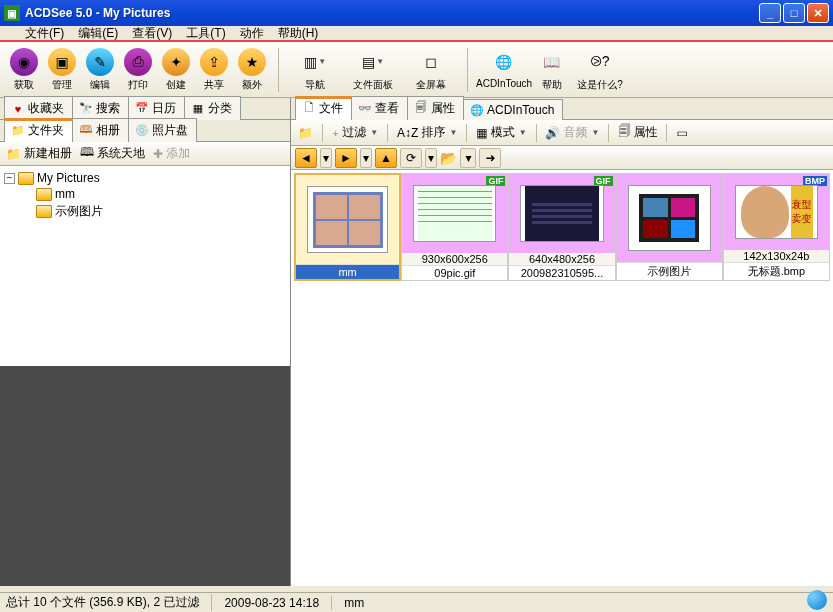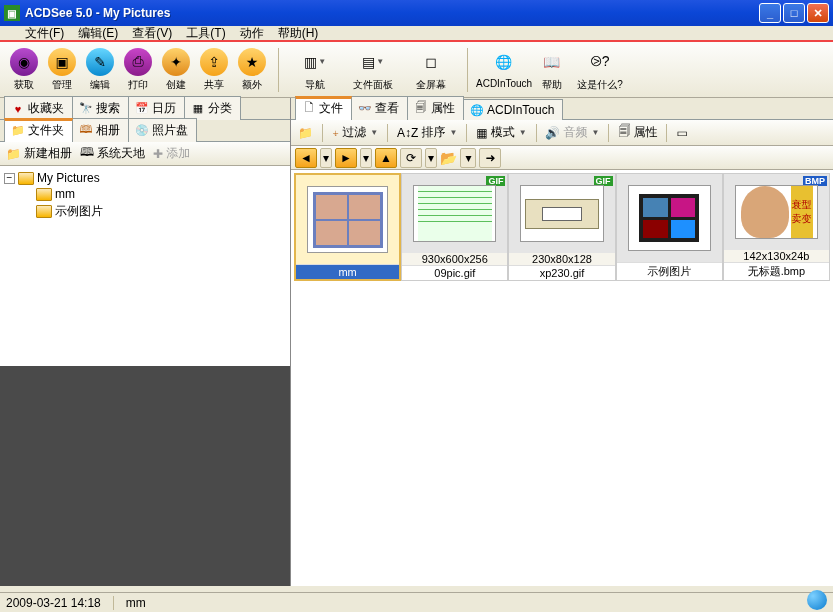--- a/index.html
+++ b/index.html
@@ -40,21 +40,21 @@
 .right-toolbar { height: 26px; background: linear-gradient(#fdfdfb, #ece9d8); border-bottom: 1px solid #aca899; display: flex; align-items: center; padding: 0 4px; gap: 6px; flex-wrap: nowrap; overflow: hidden; }
 .right-toolbar .itm { display: flex; align-items: center; gap: 3px; padding: 1px 3px; cursor: default; }
 .right-toolbar .itm.disabled { color: #a0a0a0; }
 .right-toolbar .sep { width: 1px; height: 18px; background: #c0b898; }
 .pathbar { height: 24px; background: linear-gradient(#fdfdfb, #ece9d8); border-bottom: 1px solid #aca899; display: flex; align-items: center; padding: 0 4px; gap: 3px; }
 .nav-btn { width: 22px; height: 20px; border: 1px solid #c0b898; background: #f0ead6; display: flex; align-items: center; justify-content: center; border-radius: 2px; }
 .nav-btn.orange { background: linear-gradient(#ffd36b,#f5a31a); border-color: #b8860b; }
 .pathfield { flex: 1; height: 20px; background: #fff; border: 1px solid #7f9db9; padding: 2px 4px; display: flex; align-items: center; font-family: "Lucida Console", monospace; font-size: 11px; overflow: hidden; white-space: nowrap; }
 .thumbs { flex: 1; background: #fff; padding: 3px; overflow: auto; }
 .thumbs-inner { display: grid; grid-template-columns: repeat(5, 1fr); gap: 0; width: 100%; }
-.thumb { position:relative; height: 108px; border: 1px solid #ccc; background: #e5e5e5; display: flex; flex-direction: column; }
+.thumb { position:relative; height: 108px; border: 1px solid #ccc; background: #f0abfc; display: flex; flex-direction: column; }
 .thumb.selected { background: #fff3c7; border: 2px solid #e2b54c; }
 .thumb .preview { flex: 1; margin: 11px; background: #fff; border: 1px solid #999; display: flex; align-items: center; justify-content: center; overflow: hidden; position: relative; }
 .thumb .badge { position: absolute; right: 2px; top: 2px; font-size: 9px; font-weight: bold; padding: 0 2px; color: #fff; background: #2c9c2c; }
 .thumb .badge.jpg { background: #c67b1f; }
 .thumb .badge.png { background: #8b0000; }
 .thumb .badge.bmp { background: #1f5cc6; }
 .thumb .dims { text-align: center; font-size: 11px; padding: 0 2px; color: #000; background: #f6f4ec; }
 .thumb .name { text-align: center; font-size: 11px; padding: 1px 2px; color: #000; background: #fff; border-top: 1px solid #ddd; overflow: hidden; white-space: nowrap; text-overflow: ellipsis; }
 .thumb.selected .name { background: #316ac5; color: #fff; }
 .statusbar { height: 20px; background: #ece9d8; border-top: 1px solid #aca899; display: flex; align-items: center; padding: 0 6px; gap: 12px; position: absolute; bottom: 0; left: 0; right: 0; }
@@ -327,31 +327,34 @@
                 <div></div>
                 <div></div>
                 <div></div>
                 <div></div>
                 <div></div>
               </div>
             </div>
           <div class="dims">930x600x256</div>
           <div class="name">09pic.gif</div>
         </div>
-
         <div class="thumb">
           <span class="badge">GIF</span>
           <div class="preview">
-              <div class="prev-xp">
-                <div style="width:40px;height:14px;background:#fff;border:1px solid #666;"></div>
-              </div>
-            </div>
-          <div class="dims">230x80x128</div>
-          <div class="name">xp230.gif</div>
-        </div>
+              <div class="prev-dark">
+                <div></div>
+                <div></div>
+                <div></div>
+                <div></div>
+              </div>
+            </div>
+          <div class="dims">640x480x256</div>
+          <div class="name">200982310595...</div>
+        </div>
+
         <div class="thumb">
           <div class="preview">
               <div class="prev-sample">
                 <div></div>
                 <div></div>
                 <div></div>
                 <div></div>
               </div>
             </div>
           <div class="name">示例图片</div>
@@ -367,19 +370,20 @@
           <div class="dims">142x130x24b</div>
           <div class="name">无标题.bmp</div>
         </div>
         <div></div>
       </div>
     </div>
   </div>
 </div>
 
 <div class="statusbar">
-  <span>2009-03-21 14:18</span>
+  <span>总计 10 个文件 (356.9 KB), 2 已过滤</span>
+  <span>2009-08-23 14:18</span>
   <span style="border:none;">mm</span>
 </div>
 
 <div class="watermark">
   <div class="globe"></div>
 </div>
 
 </body></html>

